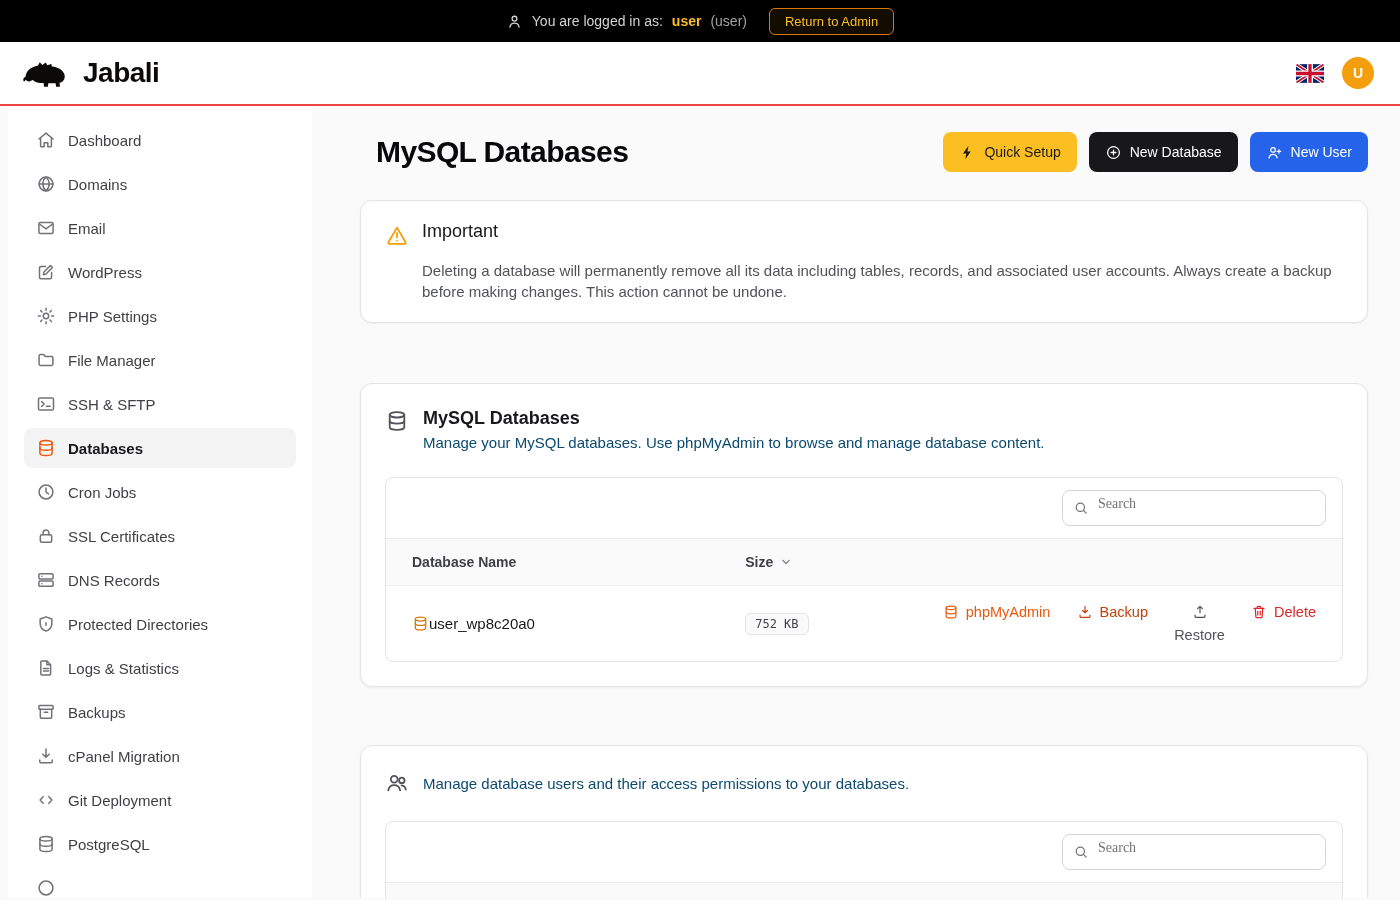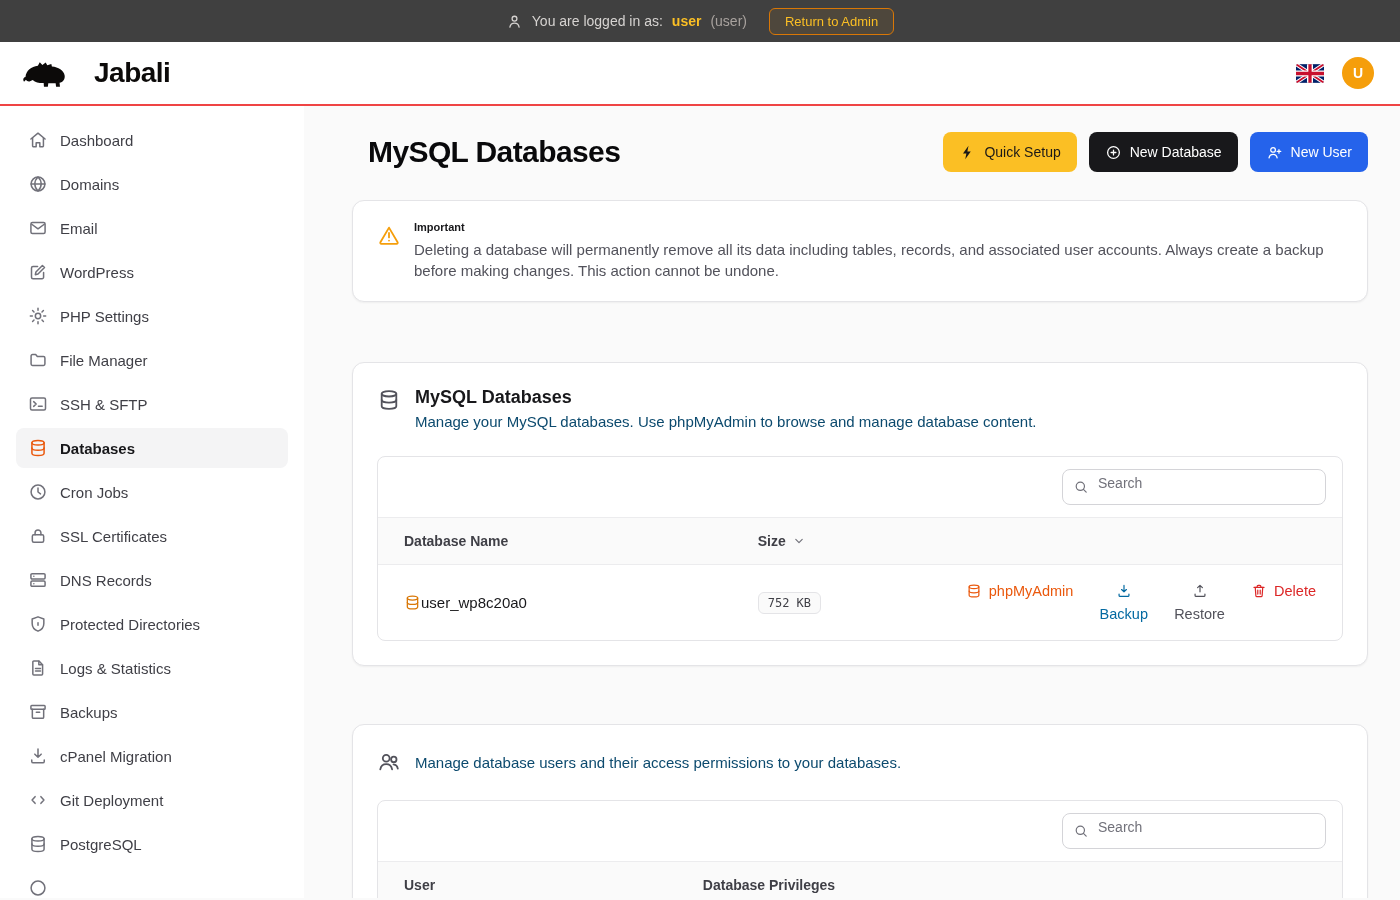--- a/index.html
+++ b/index.html
@@ -5,53 +5,53 @@
   * { margin:0; padding:0; box-sizing:border-box; }
   html,body { width:1400px; height:900px; }
   body {
     font-family:"Liberation Sans","DejaVu Sans",sans-serif;
     background:#fafafa; color:#18181b; overflow:hidden;
   }
   svg { display:block; }
 
   
   .top-banner {
-    height:42px; background:#404040; display:flex; align-items:center;
+    height:42px; background:#000000; display:flex; align-items:center;
     justify-content:center; gap:22px; font-size:14px; color:#d6d3d1;
   }
   .banner-msg { display:flex; align-items:center; gap:9px; }
   .banner-msg svg { width:17px; height:17px; color:#d6d3d1; }
   .banner-user { color:#fbbf24; font-weight:700; }
   .banner-role { color:#a8a29e; }
   .return-btn {
     border:1px solid #d97706; color:#fbbf24; background:rgba(245,158,11,.08);
     padding:5px 15px; border-radius:6px; font-size:13px; cursor:pointer;
     font-family:inherit;
   }
 
   
   .header {
     height:64px; background:#fff; display:flex; align-items:center;
     justify-content:space-between; padding:0 26px 0 22px;
     border-bottom:2px solid #ef4444;
   }
-  .brand { display:flex; align-items:center; gap:20px; }
+  .brand { display:flex; align-items:center; gap:9px; }
   .brand-logo { width:52px; height:38px; color:#0c0a09; }
   .brand-name { font-size:28px; font-weight:800; letter-spacing:-0.5px; color:#0c0a09; }
   .header-right { display:flex; align-items:center; gap:18px; }
   .flag { width:28px; height:19px; border-radius:2px; overflow:hidden; cursor:pointer; }
   .avatar {
     width:32px; height:32px; border-radius:50%; background:#f59e0b; color:#fff;
     font-weight:700; font-size:14px; display:flex; align-items:center;
     justify-content:center; cursor:pointer;
   }
 
   
   .layout { display:flex; height:792px; }
-  .sidebar { width:304px; background:#fff; padding:14px 16px 0; flex-shrink:0; overflow:hidden; }
+  .sidebar { width:304px; background:#fff; padding:14px 16px 0; flex-shrink:0; overflow:hidden;margin-left:8px; }
   .side-item {
     display:flex; align-items:center; gap:12px; height:40px; padding:0 12px;
     border-radius:8px; color:#3f3f46; font-size:15px; margin-bottom:4px; cursor:pointer;
   }
   .side-item svg { width:20px; height:20px; color:#71717a; flex-shrink:0; }
   .side-item.active { background:#f4f4f5; color:#18181b; font-weight:600; }
   .side-item.active svg { color:#ea580c; }
 
   .main { flex:1; padding:26px 32px 0 48px; overflow:hidden; }
 
@@ -69,39 +69,39 @@
   .btn-dark  { background:#18181b; color:#fff; }
   .btn-blue  { background:#2563eb; color:#fff; }
 
   
   .card {
     background:#fff; border:1px solid #e4e4e7; border-radius:12px;
     box-shadow:0 1px 2px rgba(0,0,0,.05);
   }
   .warning-card { padding:20px 24px; display:flex; gap:13px; margin-bottom:60px; }
   .warning-card svg { width:24px; height:24px; color:#f59e0b; flex-shrink:0; margin-top:2px; }
-  .warning-title { font-size:11px; font-weight:700; margin-bottom:7px; color:#18181b; }
+  .warning-title { font-size:18px; font-weight:400; margin-bottom:19px; color:#18181b; }
   .warning-body { font-size:15px; color:#52525b; line-height:1.38; max-width:930px; }
 
   .section-card { padding:24px; margin-bottom:58px; }
   .section-head { display:flex; gap:14px; }
   .section-head > svg { width:24px; height:24px; color:#52525b; flex-shrink:0; margin-top:1px; }
   .section-title { font-size:18px; font-weight:700; color:#18181b; }
   .section-sub { font-size:15px; color:#0c4a6e; margin-top:5px; }
 
   .table-panel { margin-top:26px; border:1px solid #e4e4e7; border-radius:8px; overflow:hidden; }
   .search-row { display:flex; justify-content:flex-end; padding:12px 16px; }
   .search-box { position:relative; width:264px; }
   .search-box svg {
     position:absolute; left:11px; top:50%; transform:translateY(-50%);
     width:16px; height:16px; color:#71717a;
   }
   .search-input {
     width:100%; height:36px; border:1px solid #d4d4d8; border-radius:8px;
-    padding:0 12px 8px 35px; font-size:14px; font-family:Liberation Sans, sans-serif; color:#18181b; background:#fff;
+    padding:0 12px 8px 35px; font-size:14px; font-family:Liberation Serif, serif; color:#18181b; background:#fff;
   }
   .search-input::placeholder { color:#71717a; }
 
   table { width:100%; border-collapse:collapse; }
   thead tr { background:#fafafa; }
   th {
     text-align:left; font-size:14px; font-weight:700; color:#3f3f46;
     padding:15px 16px 15px 26px; border-top:1px solid #ececee; border-bottom:1px solid #ececee;
   }
   .th-sort {
@@ -116,21 +116,21 @@
     display:inline-block; padding:3px 9px; border:1px solid #e4e4e7; background:#fafafa;
     border-radius:6px; font-family:"DejaVu Sans Mono",monospace; font-size:12px; color:#3f3f46;
   }
   .actions-cell { text-align:right; padding-right:26px; white-space:nowrap; }
   .link-btn {
     display:inline-flex; align-items:center; gap:7px; background:none; border:none;
     font-family:inherit; font-size:14.5px; cursor:pointer; margin-left:22px; padding:0;
   }
   .link-btn svg { width:16px; height:16px; }
   .link-orange { color:#ea580c; }
-  .link-blue   { color:#0369a1;flex-direction:column; }
+  .link-blue   { color:#c2410c; }
   .link-gray   { color:#52525b;flex-direction:column; }
   .link-red    { color:#dc2626; }
 
   .col-dbname { width:42%; }
   .col-size   { width:22%; }
   .col-user   { width:31%; }
 </style>
 </head>
 <body>
 

